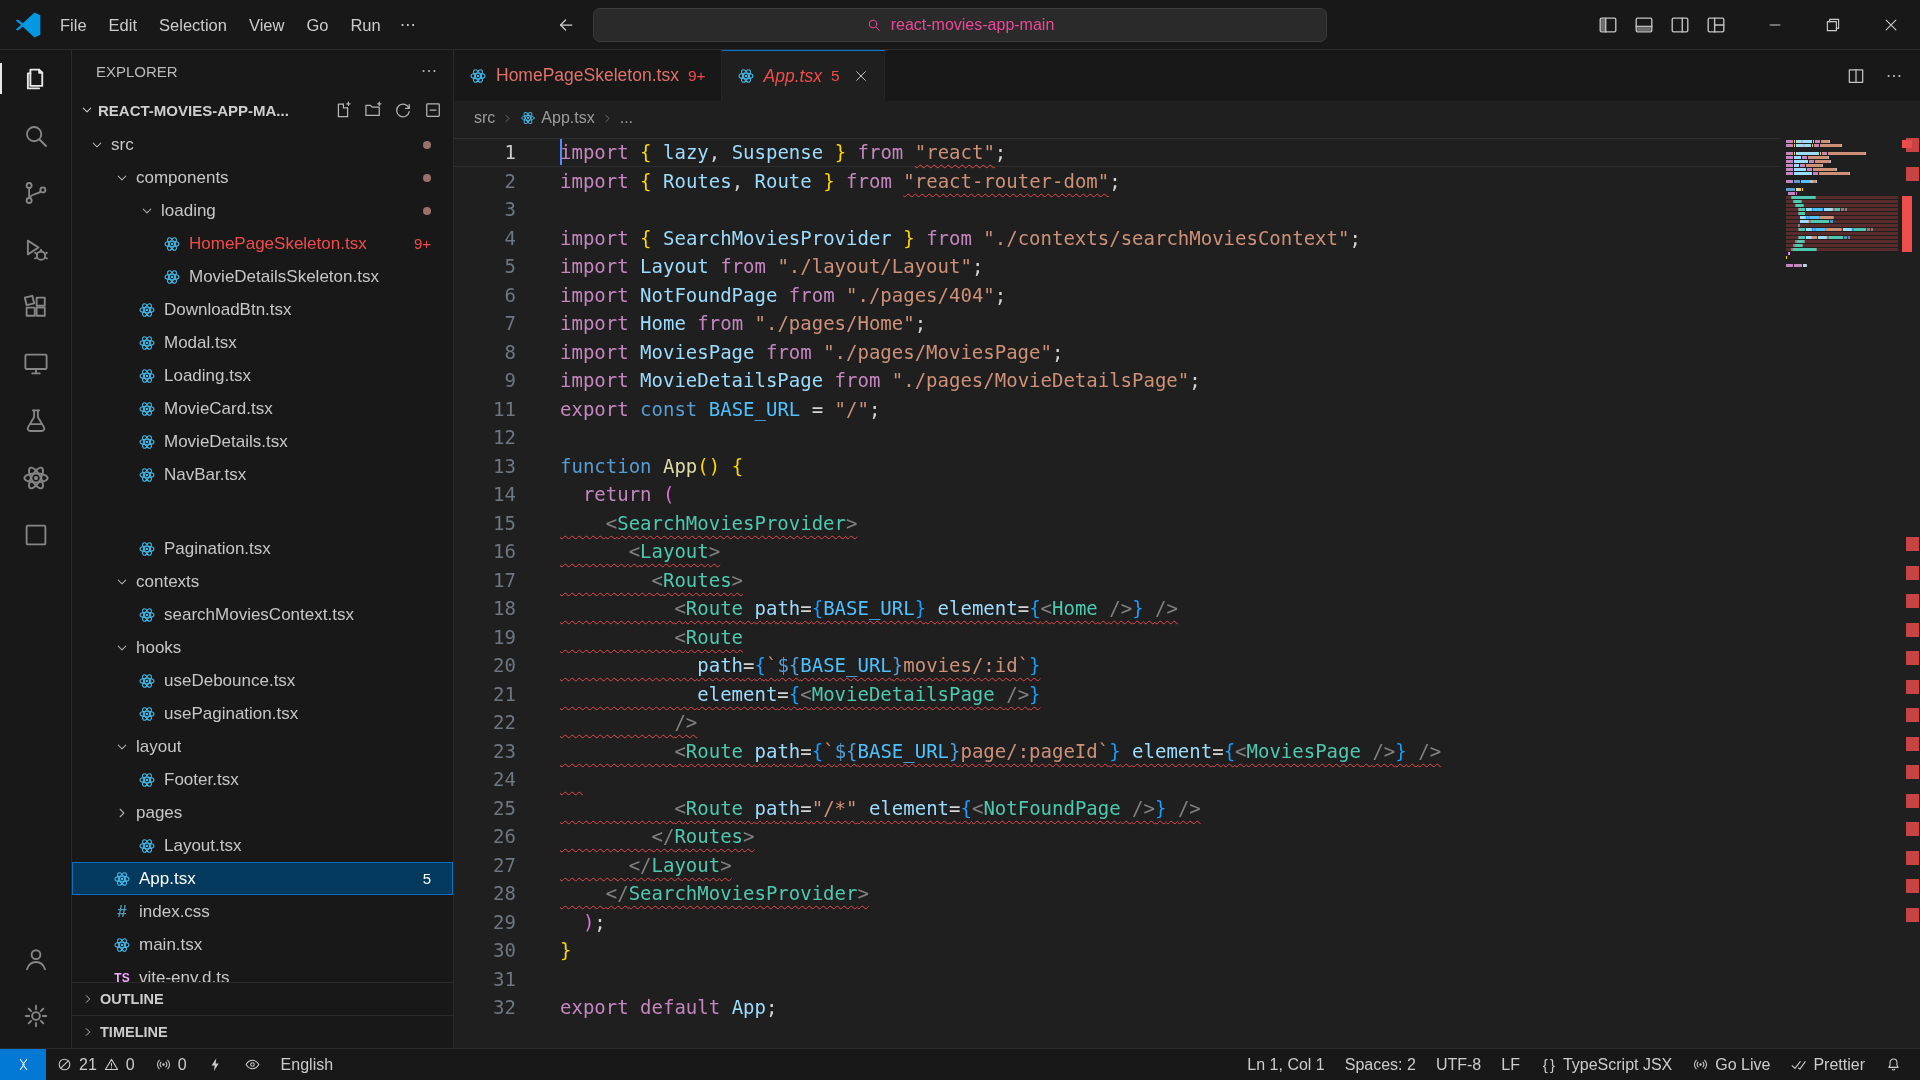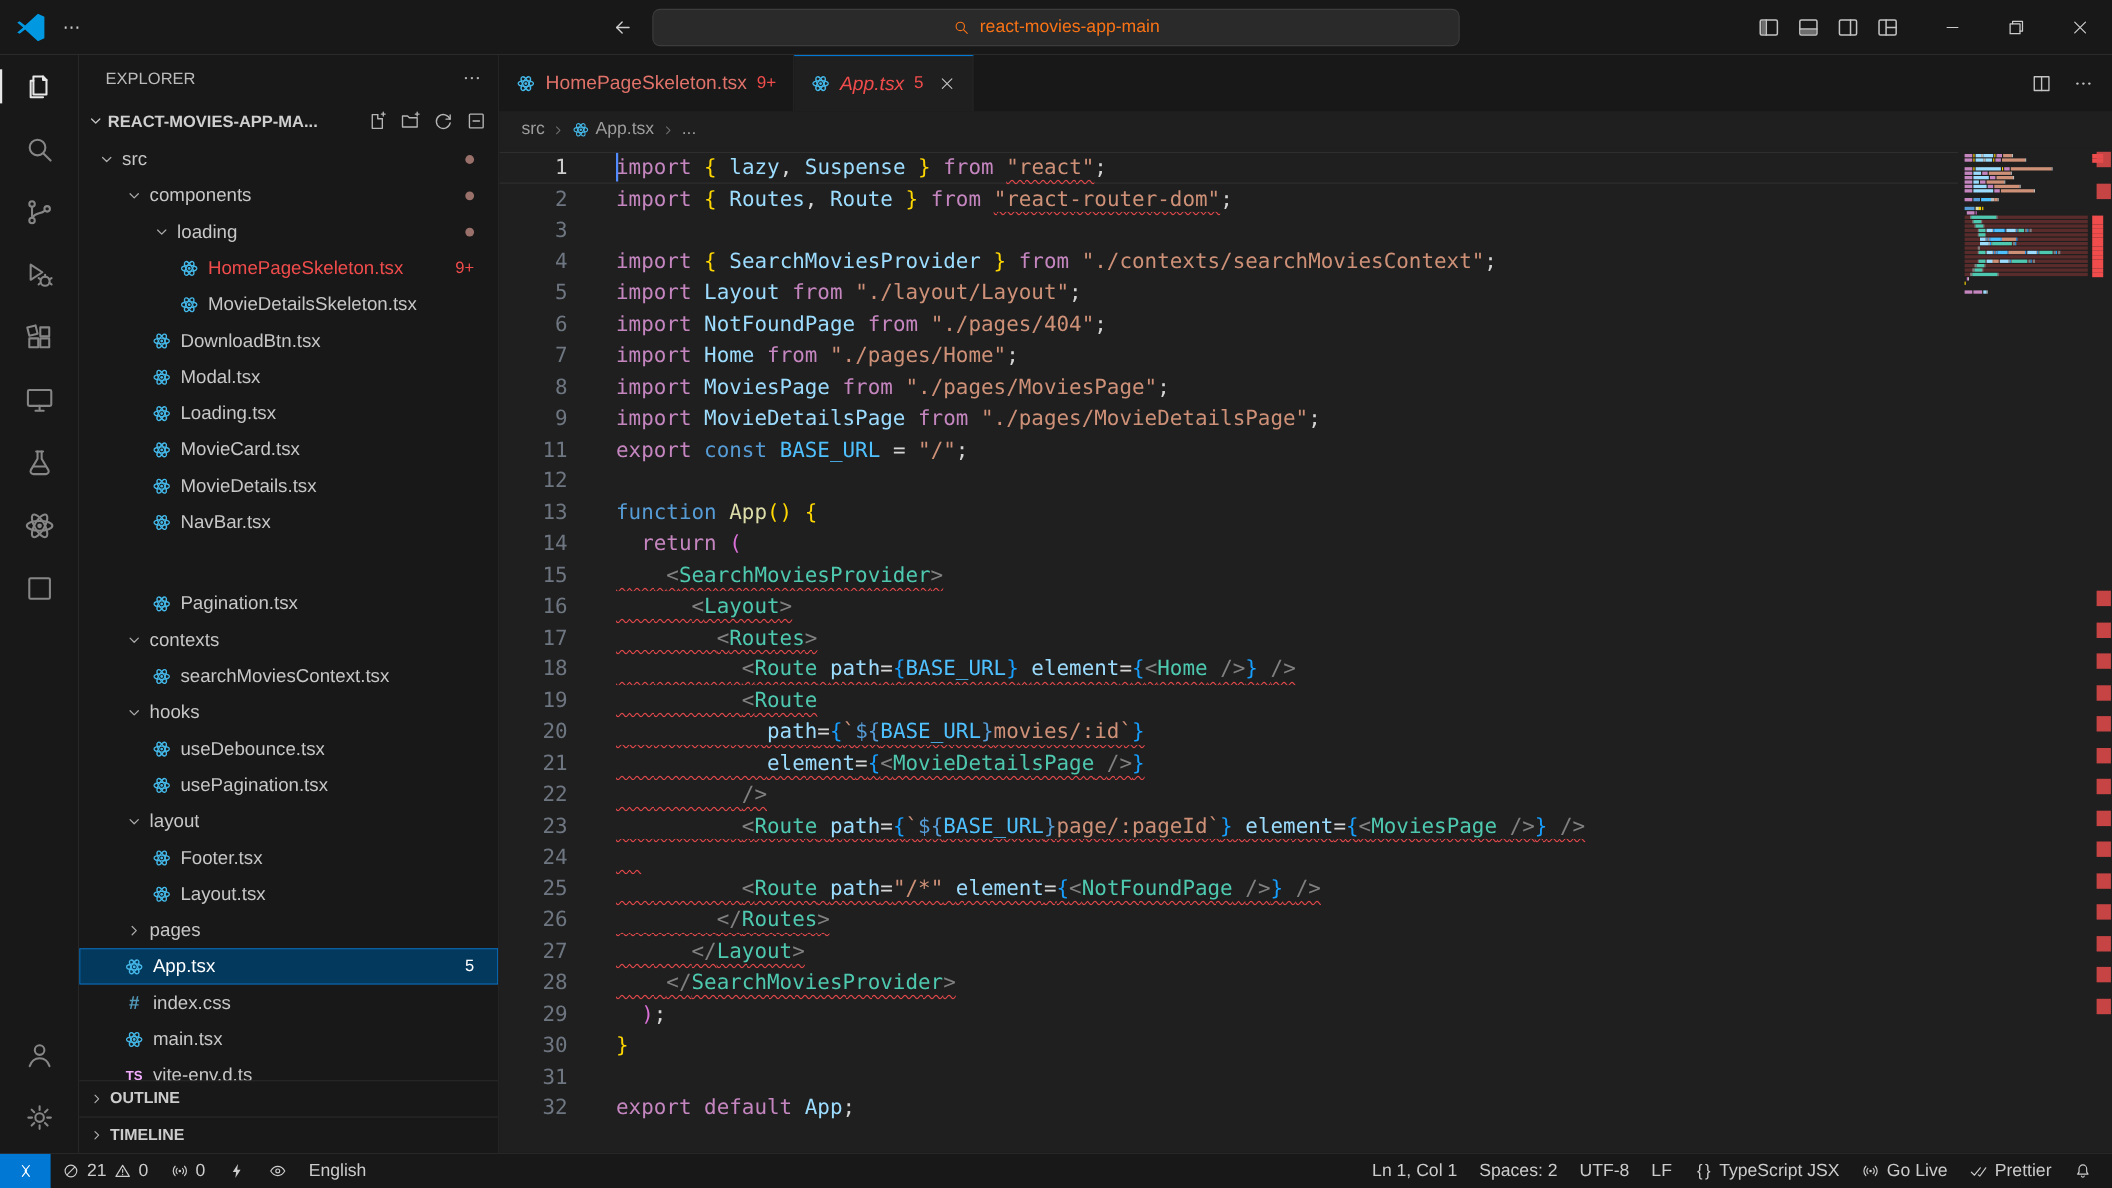--- a/index.html
+++ b/index.html
@@ -14,21 +14,21 @@
   
   .titlebar{height:50px;background:#181818;border-bottom:1px solid #2a2a2a;display:flex;align-items:center;position:relative;z-index:5;}
   .logo-wrap{margin:0 8px 0 15px;}
   .menus{display:flex;align-items:center;}
   .menu-item{padding:0 11px;height:32px;line-height:32px;font-size:16.5px;color:#cccccc;border-radius:6px;}
   .menu-more{padding:0 8px;color:#cccccc;}
   .nav-arrows{position:absolute;left:556px;display:flex;gap:18px;color:#cfcfcf;}
   .nav-arrows .fwd{color:#6e6e6e;}
   .cmd-center{position:absolute;left:50%;transform:translateX(-50%);top:8px;width:734px;height:34px;
     background:#2a2a2a;border:1px solid #3c3c3c;border-radius:7px;display:flex;align-items:center;
-    justify-content:center;gap:9px;color:#f97316;font-size:16px;}
+    justify-content:center;gap:9px;color:#ec4899;font-size:16px;}
   .tb-right{margin-left:auto;display:flex;align-items:center;color:#c3c3c3;}
   .tb-icon{margin:0 7px;}
   .win-controls{display:flex;margin-left:12px;}
   .win-btn{width:58px;height:50px;display:flex;align-items:center;justify-content:center;color:#cccccc;}
 
   
   .main{display:flex;height:998px;}
 
   .activitybar{width:72px;background:#181818;border-right:1px solid #2a2a2a;display:flex;flex-direction:column;align-items:center;}
   .act-item{width:72px;height:57px;display:flex;align-items:center;justify-content:center;position:relative;color:#868686;}
@@ -108,20 +108,28 @@
 </style>
 </head>
 <body>
 
 <div class="titlebar">
   <span class="icon i26 logo-wrap">
     <svg viewBox="0 0 100 100">
         <path fill="#0098e0" stroke="none" d="M74.9 1.6L30 42.9 10.9 28.4 2.5 32.6 23.4 50 2.5 67.4l8.4 4.2L30 57.1l44.9 41.3 22.6-11.2V12.8z"></path>
       </svg>
   </span>
+  <div class="menus">
+      <div class="menu-item">File</div>
+      <div class="menu-item">Edit</div>
+      <div class="menu-item">Selection</div>
+      <div class="menu-item">View</div>
+      <div class="menu-item">Go</div>
+      <div class="menu-item">Run</div>
+    </div>
   <div class="menu-more">⋯</div>
   <div class="nav-arrows">
     <span class="icon i20">
         <svg viewBox="0 0 24 24">
           <path d="M19 12H5.5"></path>
           <path d="M11.5 6l-6 6 6 6"></path>
         </svg>
       </span>
     <span class="icon i20 fwd">
         <svg viewBox="0 0 24 24">
@@ -555,39 +563,39 @@
             <svg viewBox="0 0 24 24">
               <ellipse cx="12" cy="12" rx="9.3" ry="3.6"></ellipse>
               <ellipse cx="12" cy="12" rx="9.3" ry="3.6" transform="rotate(60 12 12)"></ellipse>
               <ellipse cx="12" cy="12" rx="9.3" ry="3.6" transform="rotate(120 12 12)"></ellipse>
               <circle cx="12" cy="12" r="1.7" fill="currentColor" stroke="none"></circle>
             </svg>
           </span>
           <span class="tree-name">Footer.tsx</span>
           <span class="tree-right"></span>
         </div>
-        <div class="tree-row" style="padding-left: 66px;">
-          <span class="icon i18 fic file-react">
-            <svg viewBox="0 0 24 24">
-              <ellipse cx="12" cy="12" rx="9.3" ry="3.6"></ellipse>
-              <ellipse cx="12" cy="12" rx="9.3" ry="3.6" transform="rotate(60 12 12)"></ellipse>
-              <ellipse cx="12" cy="12" rx="9.3" ry="3.6" transform="rotate(120 12 12)"></ellipse>
-              <circle cx="12" cy="12" r="1.7" fill="currentColor" stroke="none"></circle>
-            </svg>
-          </span>
-          <span class="tree-name">Layout.tsx</span>
-          <span class="tree-right"></span>
-        </div>
         <div class="tree-row" style="padding-left: 41px;">
           <span class="icon i18 tree-chev">
             <svg viewBox="0 0 24 24">
               <path d="M9.5 7l5 5-5 5"></path>
             </svg>
           </span>
           <span class="tree-name">pages</span>
+          <span class="tree-right"></span>
+        </div>
+        <div class="tree-row" style="padding-left: 66px;">
+          <span class="icon i18 fic file-react">
+            <svg viewBox="0 0 24 24">
+              <ellipse cx="12" cy="12" rx="9.3" ry="3.6"></ellipse>
+              <ellipse cx="12" cy="12" rx="9.3" ry="3.6" transform="rotate(60 12 12)"></ellipse>
+              <ellipse cx="12" cy="12" rx="9.3" ry="3.6" transform="rotate(120 12 12)"></ellipse>
+              <circle cx="12" cy="12" r="1.7" fill="currentColor" stroke="none"></circle>
+            </svg>
+          </span>
+          <span class="tree-name">Layout.tsx</span>
           <span class="tree-right"></span>
         </div>
         <div class="tree-row selected" style="padding-left: 41px;">
           <span class="icon i18 fic file-react">
             <svg viewBox="0 0 24 24">
               <ellipse cx="12" cy="12" rx="9.3" ry="3.6"></ellipse>
               <ellipse cx="12" cy="12" rx="9.3" ry="3.6" transform="rotate(60 12 12)"></ellipse>
               <ellipse cx="12" cy="12" rx="9.3" ry="3.6" transform="rotate(120 12 12)"></ellipse>
               <circle cx="12" cy="12" r="1.7" fill="currentColor" stroke="none"></circle>
             </svg>

